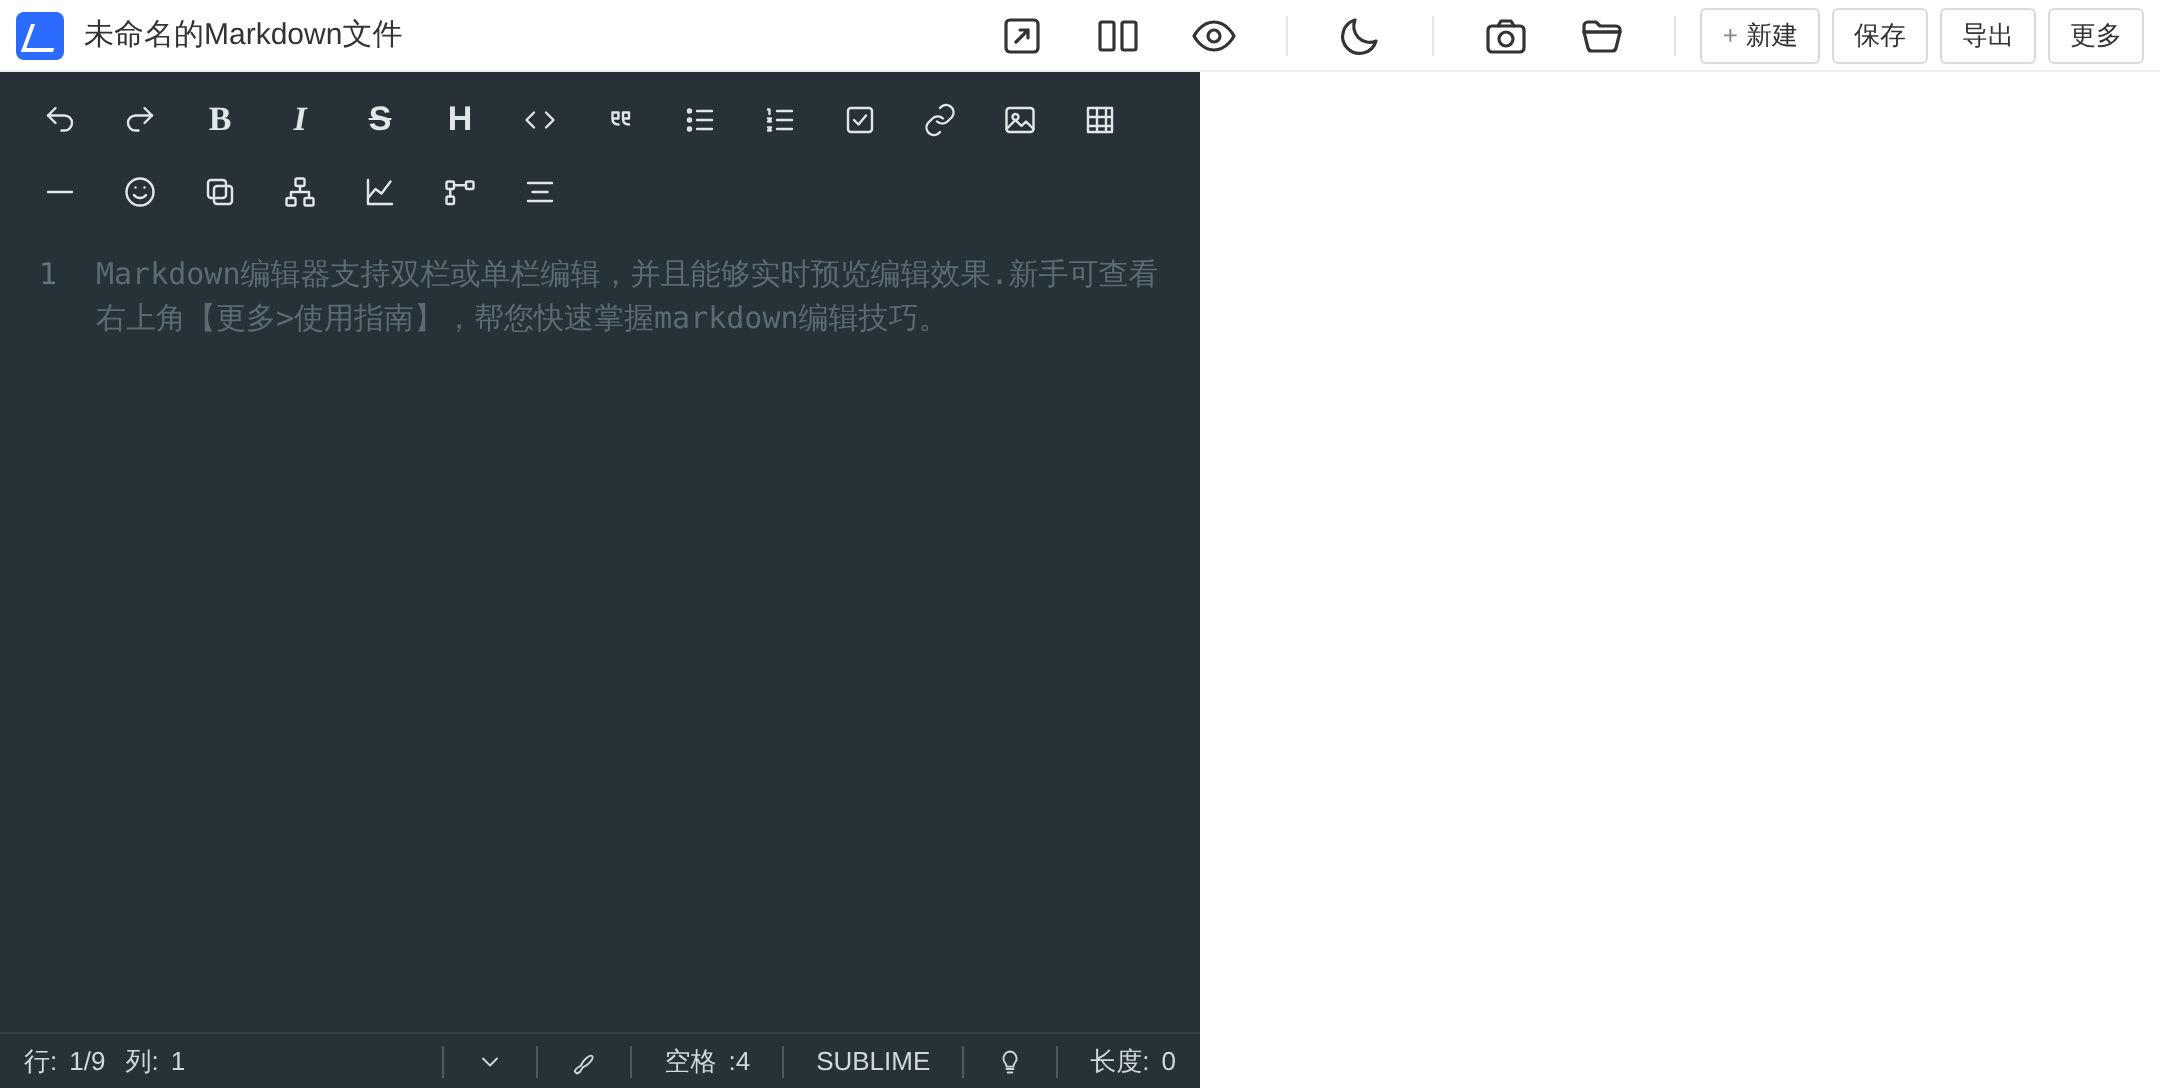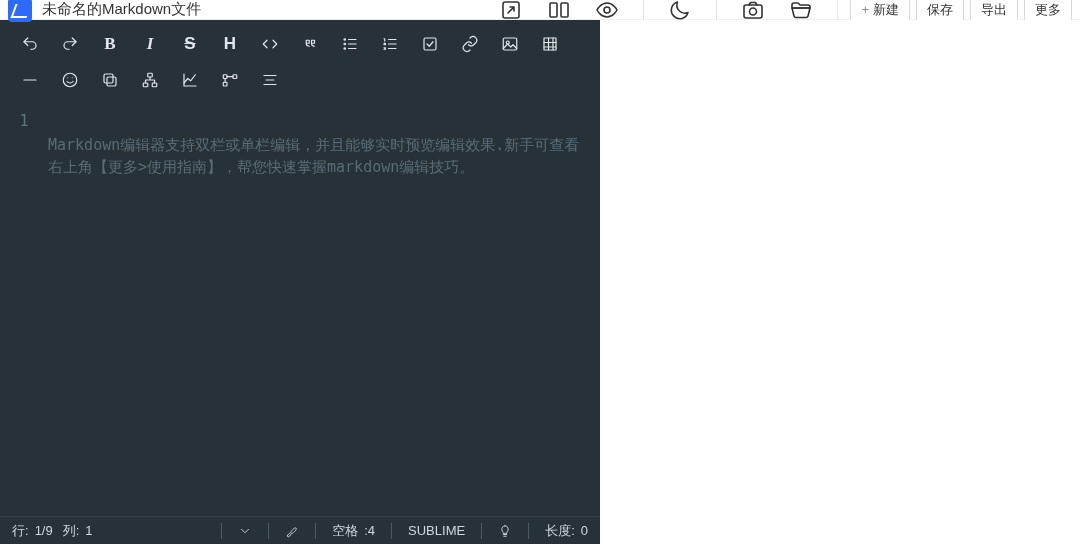--- a/index.html
+++ b/index.html
@@ -1,35 +1,35 @@
 <!DOCTYPE html>
 <html><head>
 <meta charset="utf-8">
 <style>
   * { box-sizing: border-box; margin: 0; padding: 0; }
   body { font-family: -apple-system, BlinkMacSystemFont, "Segoe UI", Arial, sans-serif; font-size: 14px; width: 1080px; height: 544px; overflow: hidden; display: flex; flex-direction: column; background: #fff; color: #333; }
-  .topbar { display: flex; align-items: center; height: 20px; padding: 0 8px; background: #fff; gap: 6px; border-bottom: 1px solid #f0f0f0; }
+  .topbar { display: flex; align-items: center; height: 36px; padding: 0 8px; background: #fff; gap: 6px; border-bottom: 1px solid #f0f0f0; }
   .app-logo { width: 24px; height: 24px; background: #2C6BFF; border-radius: 4px; position: relative; }
   .app-logo::before { content: ""; position: absolute; left: 5px; top: 6px; width: 14px; height: 12px; border: 2px solid #fff; border-top: none; border-right: none; transform: skewX(-20deg); }
   .title { font-size: 15px; color: #333; margin-left: 4px; }
   .spacer { flex: 1; }
   .top-icon-group { display: flex; gap: 24px; padding: 0 12px; }
   .top-icon-group .ticon { width: 24px; height: 24px; display: flex; align-items: center; justify-content: center; color: #333; cursor: pointer; }
   .top-sep { width: 1px; height: 20px; background: #e5e5e5; margin: 0 6px; }
   .top-buttons { display: flex; gap: 6px; align-items: center; }
   .btn { border: 1px solid #d9d9d9; background: #fff; border-radius: 3px; padding: 4px 10px; font-size: 13px; color: #333; cursor: pointer; display: flex; align-items: center; gap: 4px; }
   .btn .plus { color: #888; font-size: 13px; }
   .main { flex: 1; display: flex; min-height: 0; }
   .editor-side { width: 600px; display: flex; flex-direction: column; background: #263238; color: #cfd8dc; }
   .toolbar { display: flex; flex-wrap: wrap; padding: 6px 10px 0; gap: 0; }
   .tbtn { width: 40px; height: 36px; display: flex; align-items: center; justify-content: center; color: #e0e6ea; cursor: pointer; }
   .tbtn svg { width: 18px; height: 18px; }
   .editor-body { flex: 1; position: relative; display: flex; font-family: Consolas, Menlo, monospace; font-size: 15px; line-height: 22px; padding-top: 8px; overflow: hidden; }
   .gutter { width: 48px; text-align: center; color: #607480; padding-top: 4px; user-select: none; }
-  .code { flex: 1; padding-top: 4px; padding-right: 12px; position: relative; margin-top: 24px; }
+  .code { flex: 1; padding-top: 4px; padding-right: 12px; position: relative; }
   .placeholder { color: #5a6b75; white-space: pre-wrap; word-break: break-all; }
   .sbar { height: 28px; background: #263238; color: #cfd8dc; display: flex; align-items: center; padding: 0 12px; font-size: 13px; gap: 10px; border-top: 1px solid #364248; }
   .sbar .grp { display: flex; align-items: center; gap: 6px; }
   .sbar .sep { width: 1px; height: 16px; background: #4a5b63; margin: 0 6px; }
   .sbar .fill { flex: 1; }
   .preview-side { flex: 1; background: #fff; }
   svg { stroke: currentColor; fill: none; stroke-width: 1.6; stroke-linecap: round; stroke-linejoin: round; }
   .icon-bold { font-weight: 900; font-size: 17px; font-family: Georgia, serif; }
   .icon-italic { font-style: italic; font-weight: 700; font-size: 17px; font-family: Georgia, serif; }
   .icon-s { font-weight: 800; font-size: 17px; text-decoration: line-through; font-family: Arial, sans-serif; }

